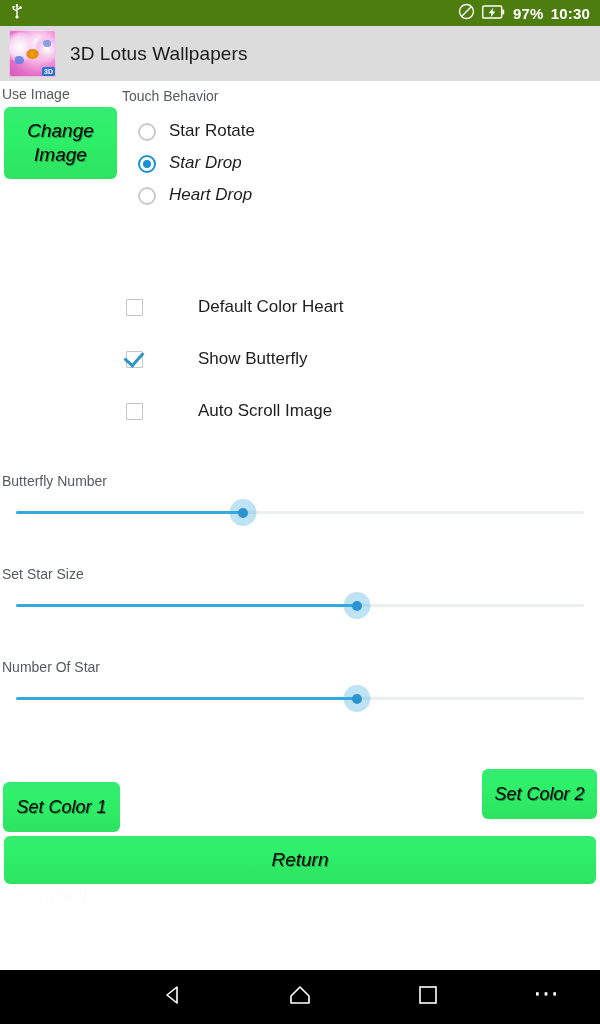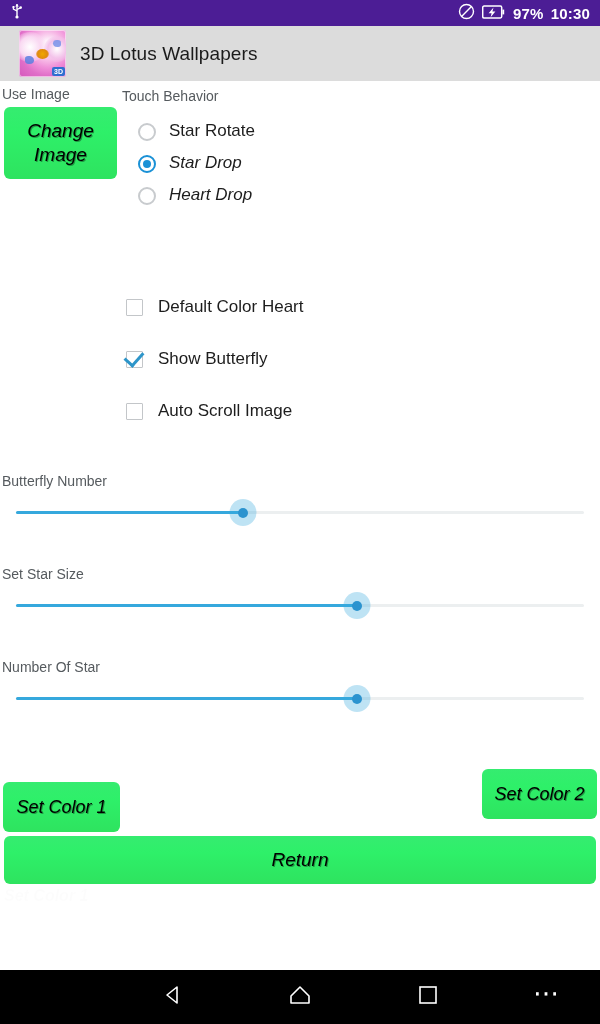--- a/index.html
+++ b/index.html
@@ -7,36 +7,36 @@
     width:600px; height:1024px;
     background:#ffffff;
     font-family:"Liberation Sans", sans-serif;
     overflow:hidden;
   }
   #screen { position:relative; width:600px; height:1024px; background:#fff; }
 
   
   .statusbar {
     position:absolute; left:0; top:0; width:600px; height:26px;
-    background:#4c1d95; color:#fff;
+    background:#4d7c0f; color:#fff;
     display:flex; align-items:center;
   }
   .sb-left { display:flex; align-items:center; padding-left:10px; gap:8px; }
   .sb-right {
     margin-left:auto; display:flex; align-items:center; gap:7px;
     padding-right:10px; font-size:15px; font-weight:bold; letter-spacing:.2px;
   }
   .sb-time { font-size:15px; font-weight:bold; }
   .sb-pct  { font-size:15px; font-weight:bold; }
 
   
   .appbar {
     position:absolute; left:0; top:26px; width:600px; height:55px;
     background:#dcdcdc;
-    display:flex; align-items:center; padding-left:19px;
+    display:flex; align-items:center; padding-left:9px;
   }
   .app-icon {
     width:47px; height:47px; border-radius:3px; position:relative;
     background:
       radial-gradient(circle at 62% 34%, #ffffff 0%, #fdf0fa 14%, #f7b9e6 34%, #ef8ed8 52%, #e06ec8 70%, #d457bb 100%);
     overflow:hidden; flex:0 0 auto;
     box-shadow:inset 0 0 0 1px rgba(255,255,255,.55);
   }
   .app-icon .petal-a {
     position:absolute; left:-6px; top:2px; width:34px; height:30px;
@@ -100,21 +100,21 @@
     position:relative;
   }
   .radio.checked { border-color:#1a91d6; }
   .radio.checked::after {
     content:""; position:absolute; left:3px; top:3px;
     width:8px; height:8px; border-radius:50%; background:#1a91d6;
   }
   .radio-label { margin-left:13px; font-size:17px; color:#1d1d1d; }
 
   .check-group { position:absolute; left:126px; top:200px; }
-  .check-row { display:flex; align-items:center; height:52px; }
+  .check-row { display:flex; align-items:center; height:52px;gap:40px; }
   .checkbox {
     width:17px; height:17px; border:1.5px solid #c3c6c9; background:#fff;
     flex:0 0 auto; position:relative; border-radius:1px;
   }
   .checkbox.checked::after {
     content:""; position:absolute; left:1px; top:-4px;
     width:9px; height:15px; border:solid #2d95c9;
     border-width:0 3px 3px 0; transform:rotate(42deg);
   }
   .check-label { margin-left:15px; font-size:17px; color:#1d1d1d; }

